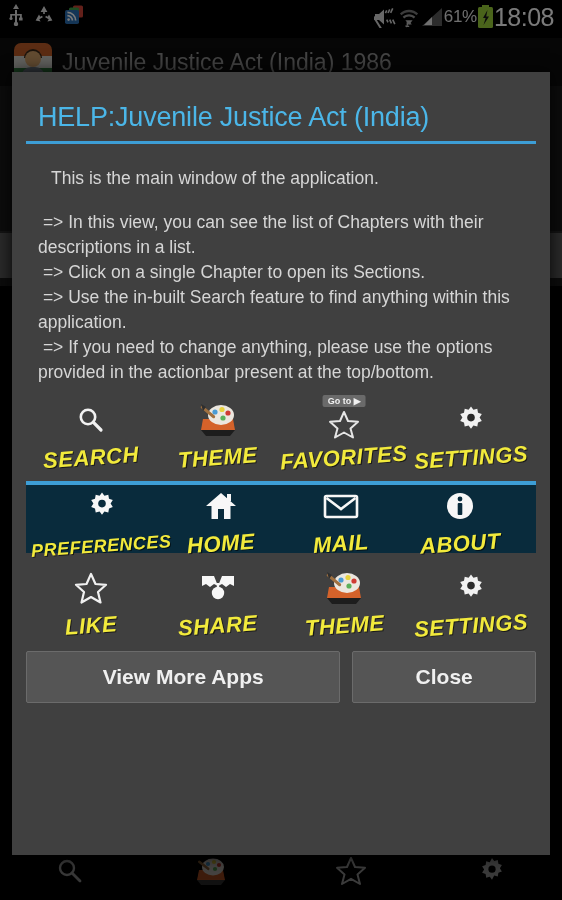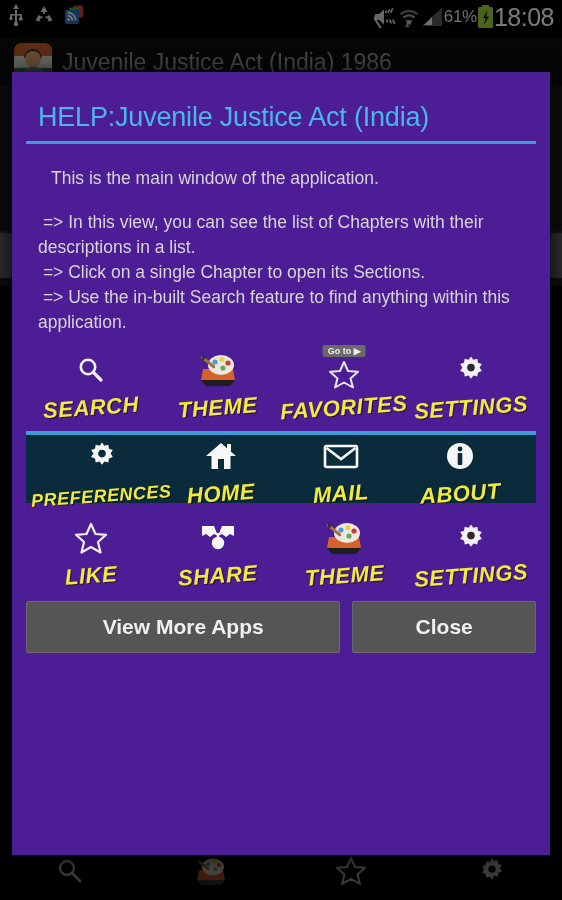--- a/index.html
+++ b/index.html
@@ -40,21 +40,21 @@
   #bg-bottombar{
     position:absolute;left:0;bottom:0;width:562px;height:58px;background:#000;
     display:flex;align-items:center;
   }
   #bg-bottombar .bb-item{flex:1;display:flex;align-items:center;justify-content:center;opacity:.62;}
   
   #scrim{position:absolute;left:0;top:0;width:562px;height:900px;background:rgba(0,0,0,.52);}
   
   #dialog{
     position:absolute;left:12px;top:72px;width:538px;height:783px;
-    background:#4c1d95;
+    background:#404040;
     box-shadow:0 0 16px rgba(0,0,0,.85);
   }
   #dlg-title{
     color:#4bb6e8;font-size:27px;padding:30px 0 0 26px;height:60px;box-sizing:border-box;
     white-space:nowrap;letter-spacing:-.2px;
   }
   #dlg-rule{height:3px;background:#3d9ed6;margin:9px 14px 0 14px;}
   #dlg-body{padding:22px 26px 0 26px;}
   .intro{color:#d6d6d6;font-size:17.5px;line-height:24px;margin:0 0 20px 13px;}
   .bullets{color:#d6d6d6;font-size:17.5px;line-height:25px;margin:0;}
@@ -231,20 +231,21 @@
 
   <div id="dlg-title">HELP:Juvenile Justice Act (India)</div>
   <div id="dlg-rule"></div>
 
   <div id="dlg-body">
     <p class="intro">This is the main window of the application.</p>
     <div class="bullets">
       <div> =&gt; In this view, you can see the list of Chapters with their descriptions in a list.</div>
       <div> =&gt; Click on a single Chapter to open its Sections.</div>
       <div> =&gt; Use the in-built Search feature to find anything within this application.</div>
+      <div> =&gt; If you need to change anything, please use the options provided in the actionbar present at the top/bottom.</div>
     </div>
   </div>
 
   <div class="icon-row" id="row1">
 
     <div class="icon-cell">
       <span class="glyph">
         <svg width="30" height="30" viewBox="0 0 30 30">
           <circle cx="12" cy="12" r="7.2" fill="none" stroke="#f2f2f2" stroke-width="2.6"></circle>
           <line x1="17.2" y1="17.2" x2="25" y2="25" stroke="#f2f2f2" stroke-width="3.2" stroke-linecap="round"></line>

